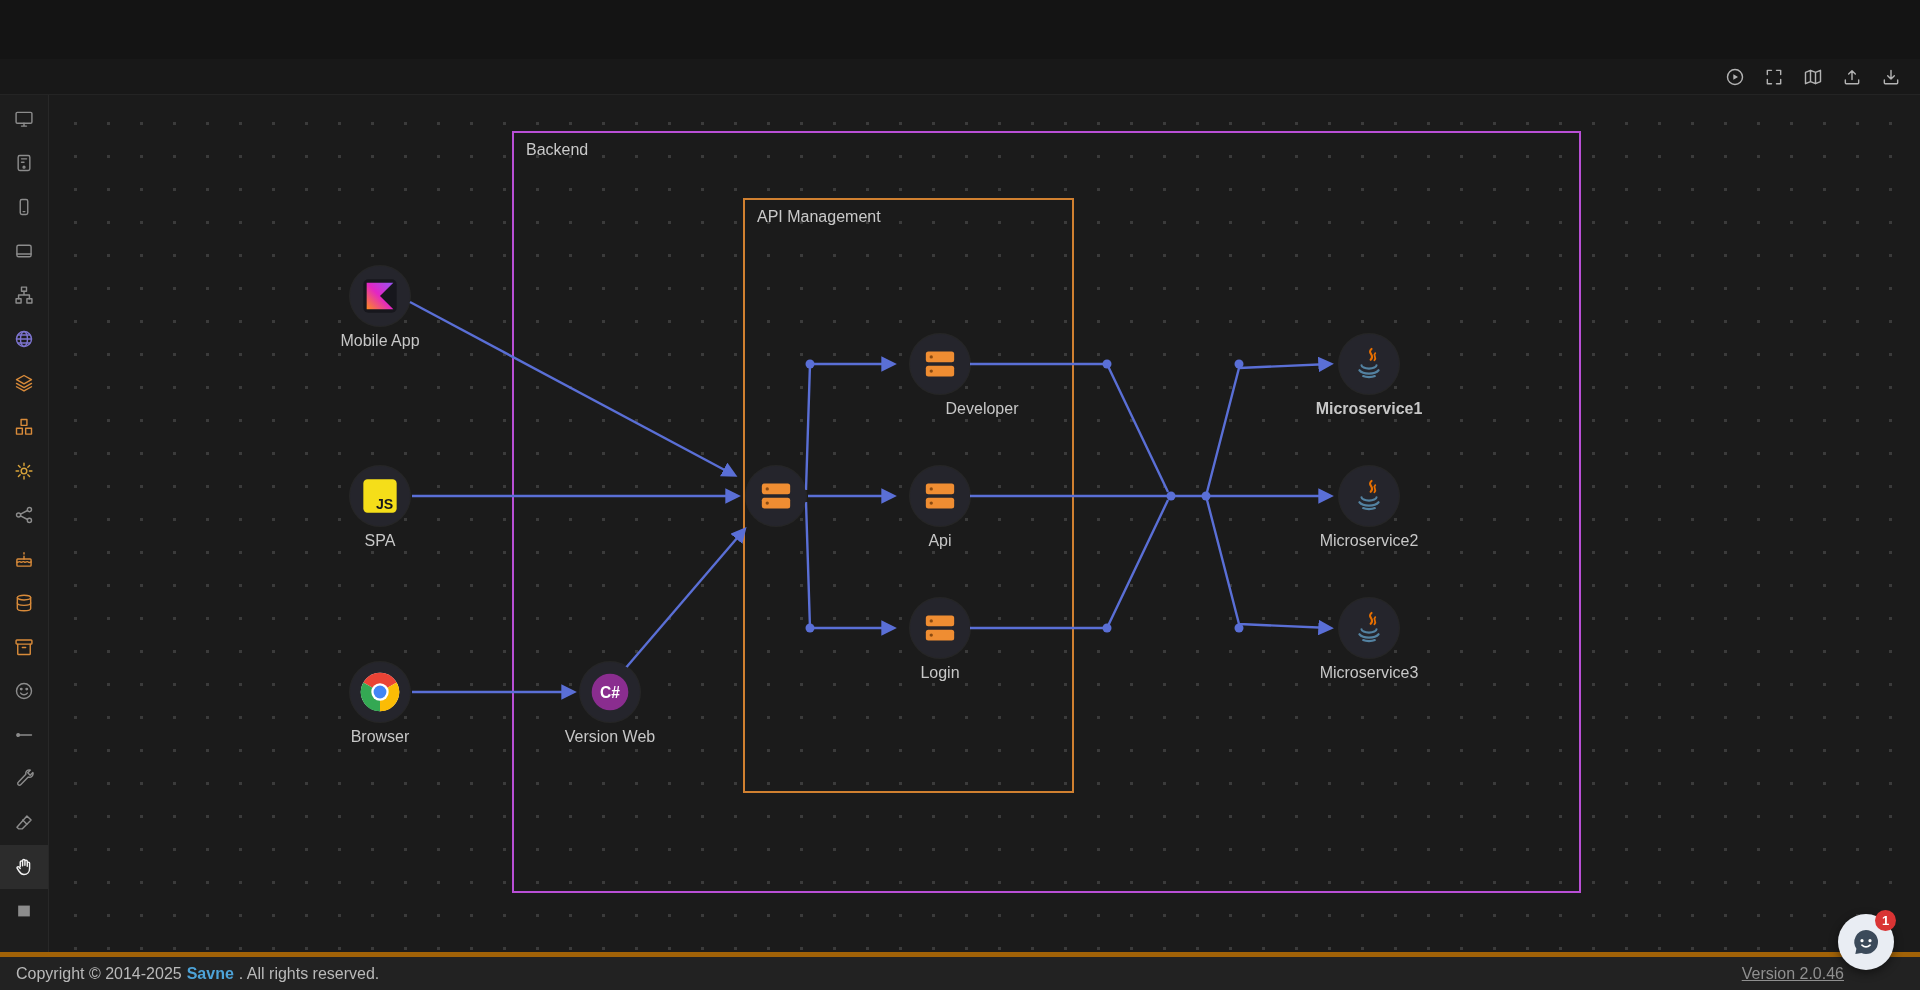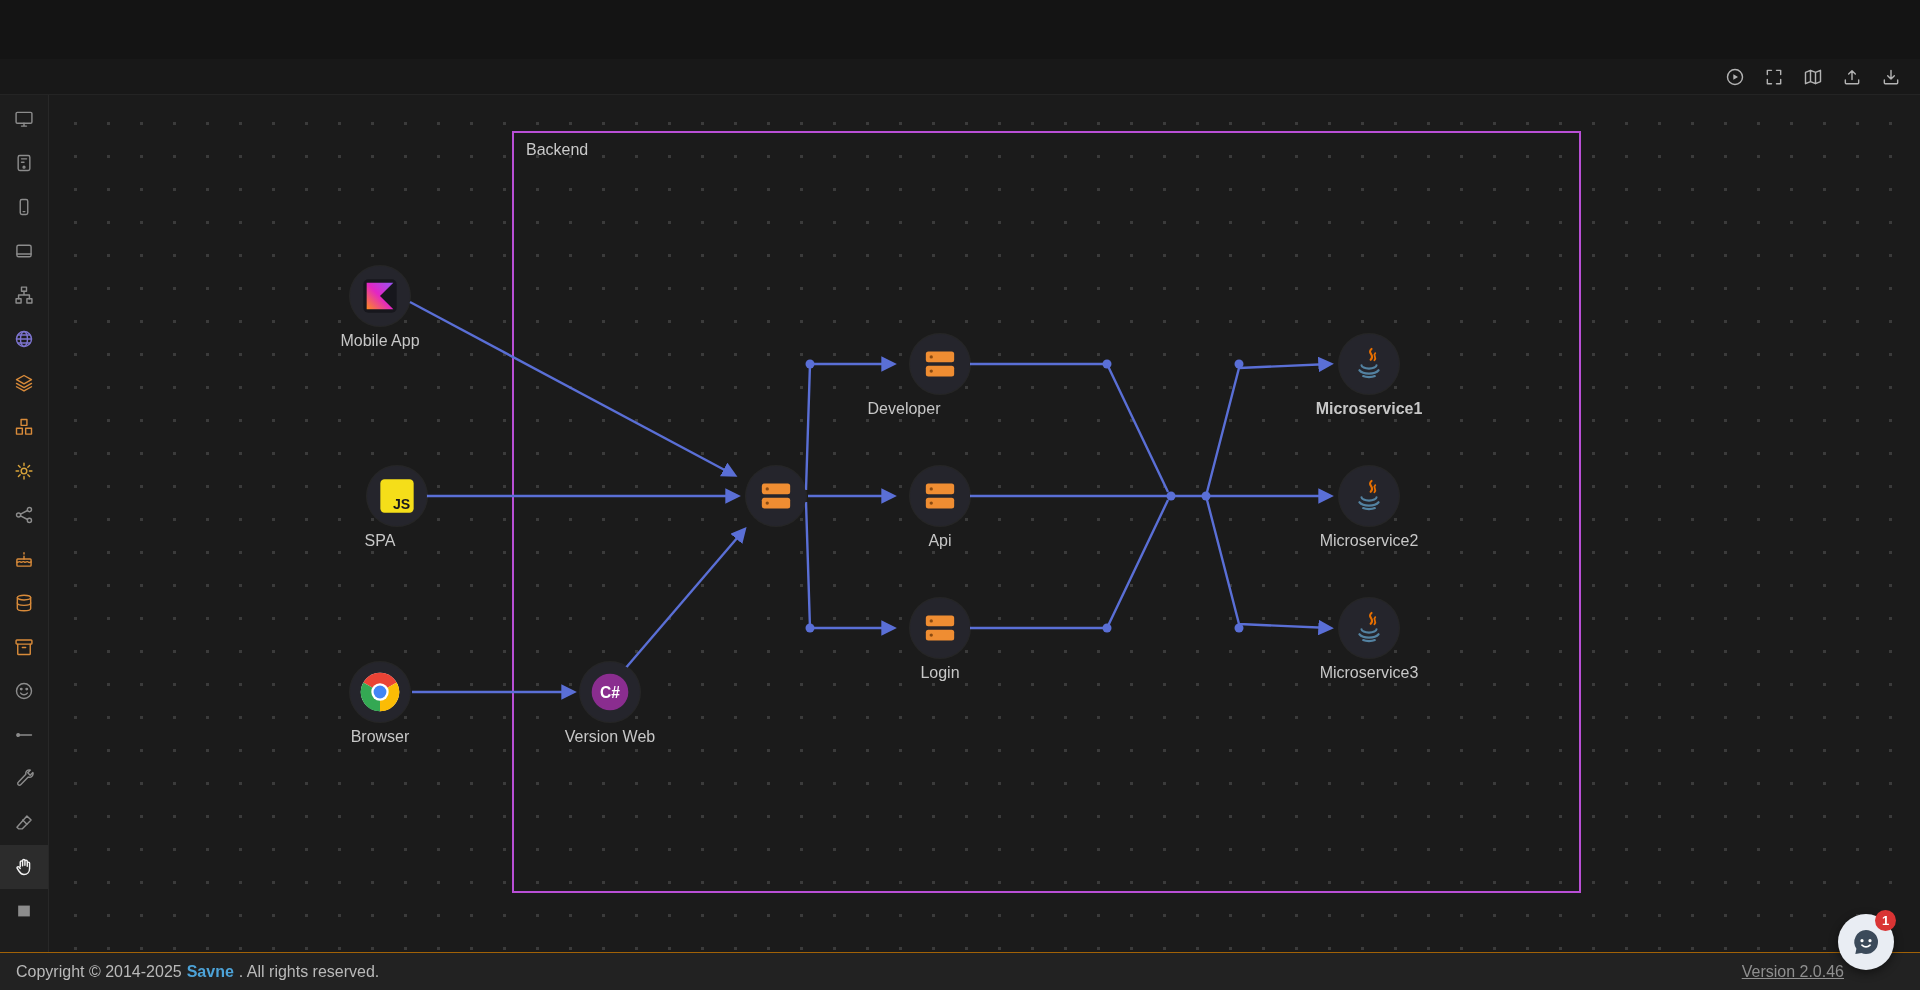--- a/index.html
+++ b/index.html
@@ -45,21 +45,21 @@
   .container-label { position:absolute; top:8px; left:12px; font-size:16px; color:#c9c9c9; }
   .edges-svg { position:absolute; left:0; top:0; pointer-events:none; }
   .node { position:absolute; width:60px; height:60px; border-radius:50%; background:#25252c;
           display:flex; align-items:center; justify-content:center; pointer-events:auto; cursor:grab;
           box-shadow:0 0 0 1px rgba(255,255,255,0.05); }
   .node-icon { display:flex; }
   .node-label { position:absolute; width:200px; text-align:center; font-size:16px; color:#c7c7c7; }
 
   
   .footer { position:absolute; left:0; right:0; bottom:0; height:38px; background:#222222;
-            border-top:1px solid #a16207; display:flex; align-items:center; padding:0 16px;
+            border-top:5px solid #a16207; display:flex; align-items:center; padding:0 16px;
             z-index:40; font-size:16px; color:#b9b9b9; }
   .footer .brand { color:#4da3d8; font-weight:bold; margin:0 5px; cursor:pointer; }
   .version { margin-left:auto; color:#8f8f8f; margin-right:60px;text-decoration:underline; }
 
   
   .chat-widget { position:absolute; right:26px; bottom:20px; width:56px; height:56px; border-radius:50%;
                  background:#e9edf3; z-index:50; display:flex; align-items:center; justify-content:center;
                  box-shadow:0 3px 10px rgba(0,0,0,0.45); cursor:pointer; }
   .chat-badge { position:absolute; top:-4px; right:-2px; background:#d93434; color:#fff; font-size:13px;
                 width:21px; height:21px; border-radius:50%; display:flex; align-items:center;
@@ -274,20 +274,23 @@
           </svg>
         </span>
       </div>
     </aside>
 
   <div class="canvas"></div>
 
   <div class="diagram" id="diagram-layer">
       <div class="container-box" style="left: 512px; top: 131px; width: 1069px; height: 762px; border-color: rgb(185, 79, 214);">
         <div class="container-label">Backend</div>
+      </div>
+      <div class="container-box" style="left: 743px; top: 198px; width: 331px; height: 595px; border-color: rgb(208, 128, 48);">
+        <div class="container-label">API Management</div>
       </div>
       <svg class="edges-svg" width="1920" height="990">
         <defs>
           <marker id="arrowhd" viewBox="0 0 10 10" refX="7.5" refY="5" markerWidth="6.5" markerHeight="6.5" orient="auto-start-reverse">
             <path d="M0 0L10 5L0 10z" fill="#5a6fd6"></path>
           </marker>
         </defs>
         <polyline points="410,302 734,475" fill="none" stroke="#5a6fd6" stroke-width="2.4" stroke-linejoin="round" marker-end="url(#arrowhd)"></polyline>
         <polyline points="412,496 737,496" fill="none" stroke="#5a6fd6" stroke-width="2.4" stroke-linejoin="round" marker-end="url(#arrowhd)"></polyline>
         <polyline points="412,692 573,692" fill="none" stroke="#5a6fd6" stroke-width="2.4" stroke-linejoin="round" marker-end="url(#arrowhd)"></polyline>
@@ -311,21 +314,21 @@
       </svg>
       <div class="node" style="left: 350px; top: 266px;">
         <span class="node-icon">
           <svg width="40" height="40" viewBox="0 0 48 48">
             <rect x="4" y="4" width="40" height="40" rx="6" fill="#17171d"></rect>
             <path d="M8 8h32L24 24l16 16H8z" fill="url(#kotlin-grad)"></path>
           </svg>
         </span>
       </div>
       <div class="node-label" style="left: 280px; top: 332px;">Mobile App</div>
-      <div class="node" style="left: 367px; top: 466px; align-items: center;">
+      <div class="node" style="left: 350px; top: 466px; align-items: center;">
         <span class="node-icon">
           <svg width="40" height="40" viewBox="0 0 48 48">
             <rect x="4" y="4" width="40" height="40" rx="5" fill="#f5de19"></rect>
             <text x="40" y="40" text-anchor="end" font-size="17" font-weight="bold" fill="#17171d" font-family="Liberation Sans, sans-serif">JS</text>
           </svg>
         </span>
       </div>
       <div class="node-label" style="left: 280px; top: 532px;">SPA</div>
       <div class="node" style="left: 350px; top: 662px;">
         <span class="node-icon">
@@ -362,21 +365,21 @@
       <div class="node" style="left: 910px; top: 334px;">
         <span class="node-icon">
           <svg width="40" height="40" viewBox="0 0 48 48">
             <rect x="7" y="9" width="34" height="13" rx="3" fill="#ef8d32"></rect>
             <rect x="7" y="26" width="34" height="13" rx="3" fill="#ef8d32"></rect>
             <circle cx="13.5" cy="15.5" r="2" fill="#8a4a10"></circle>
             <circle cx="13.5" cy="32.5" r="2" fill="#8a4a10"></circle>
           </svg>
         </span>
       </div>
-      <div class="node-label" style="left: 804px; top: 400px;">Developer</div>
+      <div class="node-label" style="left: 882px; top: 400px;">Developer</div>
       <div class="node" style="left: 910px; top: 466px;">
         <span class="node-icon">
           <svg width="40" height="40" viewBox="0 0 48 48">
             <rect x="7" y="9" width="34" height="13" rx="3" fill="#ef8d32"></rect>
             <rect x="7" y="26" width="34" height="13" rx="3" fill="#ef8d32"></rect>
             <circle cx="13.5" cy="15.5" r="2" fill="#8a4a10"></circle>
             <circle cx="13.5" cy="32.5" r="2" fill="#8a4a10"></circle>
           </svg>
         </span>
       </div>

